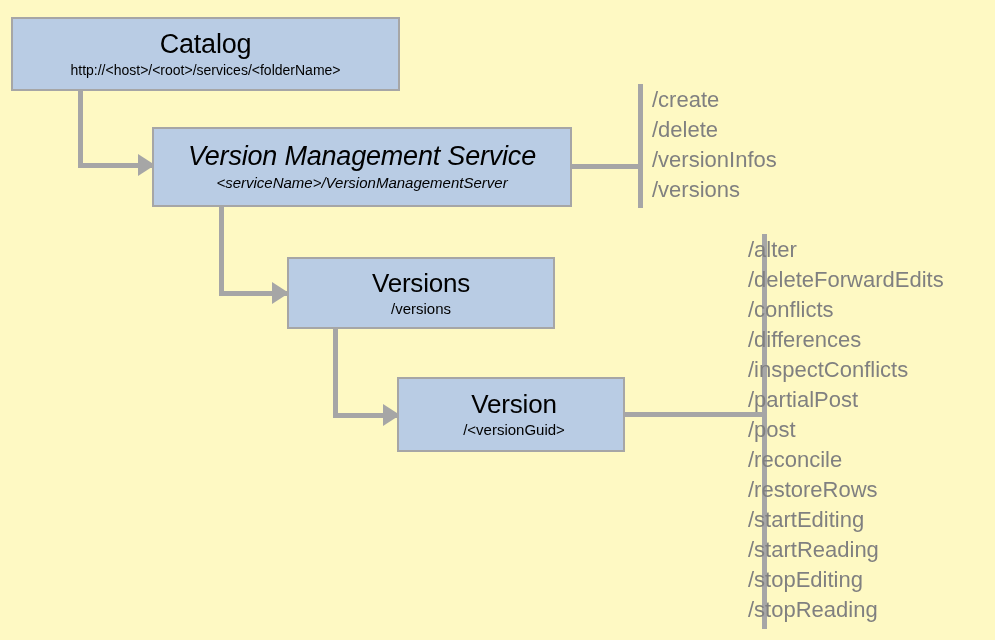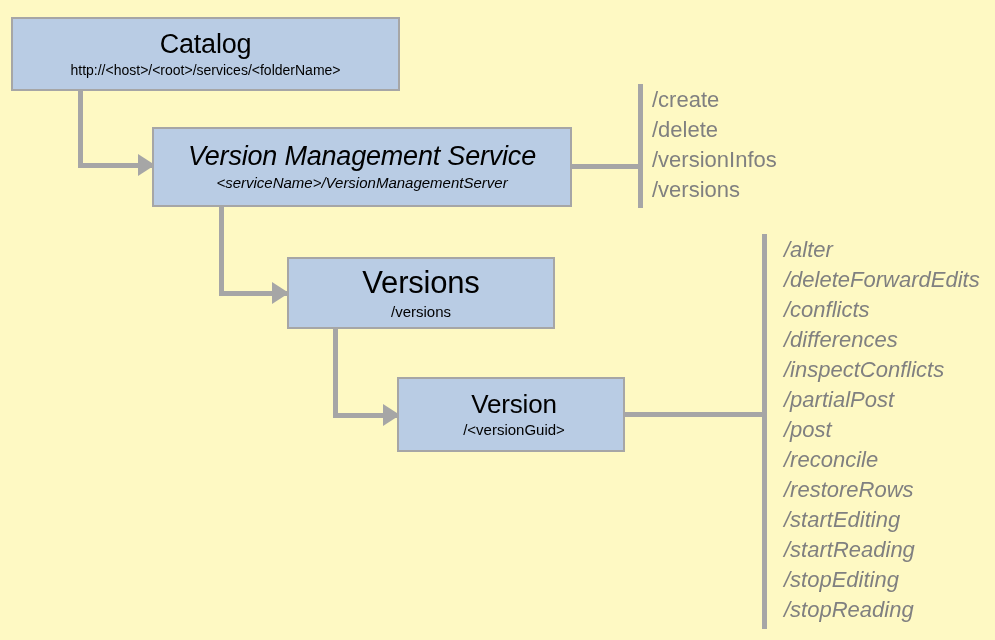--- a/index.html
+++ b/index.html
@@ -50,21 +50,21 @@
 
   #node-catalog      { left: 11px;  top: 17px;  width: 389px; height: 74px; }
   #node-catalog .title { font-size: 27px; }
   #node-catalog .sub   { font-size: 14px; }
 
   #node-vms          { left: 152px; top: 127px; width: 420px; height: 80px; font-style: italic; }
   #node-vms .title   { font-size: 27px; }
   #node-vms .sub     { font-size: 15px; }
 
   #node-versions     { left: 287px; top: 257px; width: 268px; height: 72px; }
-  #node-versions .title { font-size: 31px; }
+  #node-versions .title { font-size: 26px; }
   #node-versions .sub   { font-size: 15px; }
 
   #node-version      { left: 397px; top: 377px; width: 228px; height: 75px; padding-left: 12px; }
   #node-version .title { font-size: 26px; }
   #node-version .sub   { font-size: 15px; }
 
   
   .conn-v {           
     position: absolute;
     width: 5px;
@@ -119,21 +119,21 @@
 
   
   .op-list {
     position: absolute;
     color: #808080;
     font-size: 22px;
     line-height: 30px;
     white-space: nowrap;
   }
   #ops-vms     { left: 652px; top: 85px; }
-  #ops-version { left: 784px; top: 235px; font-style: italic; }
+  #ops-version { left: 748px; top: 235px; }
   .op-item { display: block; }
 </style>
 </head>
 <body>
 
 <div id="diagram">
 
   <div class="conn-v" id="e1-v"></div>
   <div class="conn-h" id="e1-h"></div>
   <div class="arrow-head" id="e1-a"></div>

